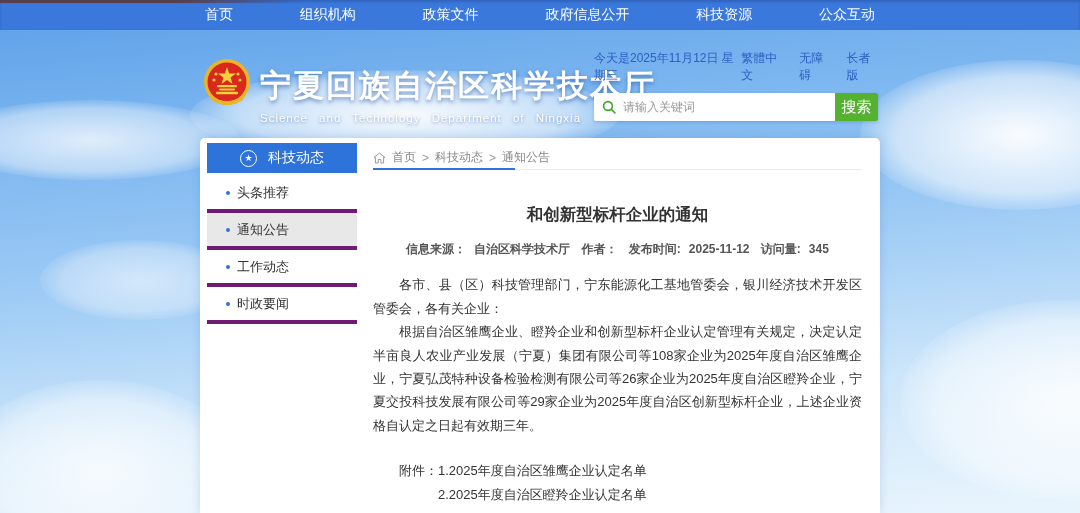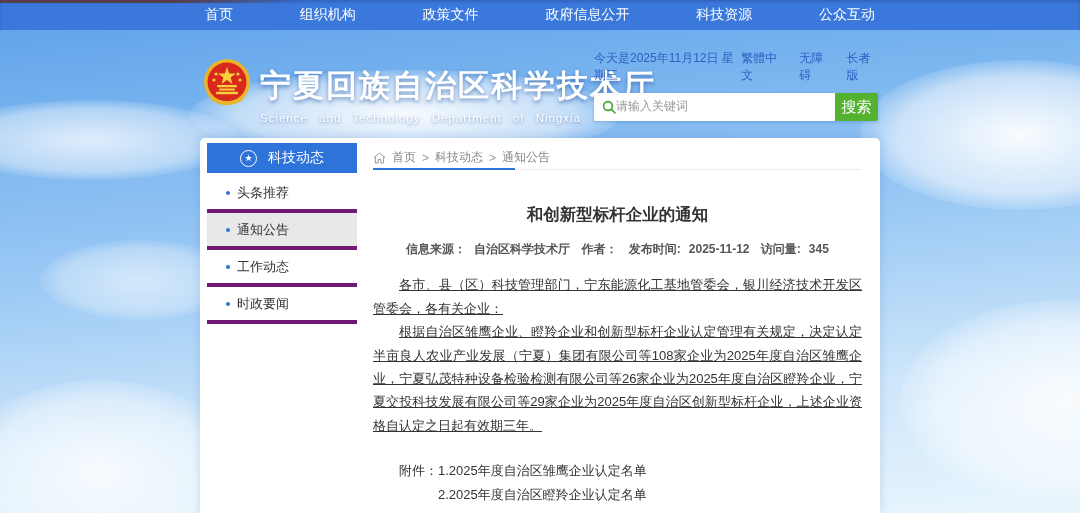--- a/index.html
+++ b/index.html
@@ -36,22 +36,22 @@
   .site-subtitle { color:#fff; font-size:11.5px; letter-spacing:1px; word-spacing:7px; margin-top:5px;
     text-shadow:0 1px 3px rgba(25,70,150,.5); white-space:nowrap; }
 
   .header-right { position:absolute; left:594px; top:50px; width:284px; z-index:5; }
   .util-row { display:flex; justify-content:space-between; align-items:center; font-size:12px; color:#2b5fc0; }
   .util-links { display:flex; gap:16px; }
   .util-links a { color:#2b5fc0; text-decoration:none; cursor:pointer; }
   .search-row { margin-top:9px; display:flex; height:28px; box-shadow:0 1px 3px rgba(30,80,150,.25); }
   .search-box { flex:1; background:#fff; display:flex; align-items:center; padding:0 8px; border-radius:2px 0 0 2px; }
   .search-box svg { flex:0 0 14px; }
-  .search-box input { border:none; outline:none; flex:1; margin-left:0; font-size:12px; color:#333;
-    font-family:Liberation Mono, monospace; background:transparent; }
+  .search-box input { border:none; outline:none; flex:1; margin-left:7px; font-size:12px; color:#333;
+    font-family:Liberation Serif, serif; background:transparent; }
   .search-box input::placeholder { color:#9a9a9a; }
   .search-btn { width:43px; background:#55b230; color:#fff; font-size:15px; border:none; cursor:pointer;
     border-radius:0 2px 2px 0; font-family:inherit; }
 
   
   .card { position:absolute; left:200px; top:138px; width:680px; height:375px; background:#fff;
     border-radius:5px 5px 0 0; box-shadow:0 0 10px rgba(40,90,160,.18); z-index:6; display:flex; }
 
   
   .sidebar { width:150px; margin:5px 0 0 7px; flex:0 0 150px; }
@@ -69,21 +69,21 @@
   .main { flex:1; padding:8px 18px 0 16px; }
   .breadcrumb { display:flex; align-items:center; gap:6px; font-size:12px; color:#999; height:24px;
     border-bottom:1px solid #ececec; position:relative; }
   .breadcrumb a { color:#888; text-decoration:none; cursor:pointer; }
   .crumb-underline { position:absolute; left:0; bottom:-1px; width:142px; height:2px; background:#2e73da; }
 
   .art-title { margin-top:30px; text-align:center; font-size:16.5px; font-weight:bold; color:#333; line-height:1.72; }
   .art-meta { margin-top:13px; text-align:center; font-size:12px; color:#555; font-weight:bold; }
   .art-meta span { margin:0 4px; }
 
-  .art-body { margin-top:15px; font-size:13px; color:#333; line-height:1.8; text-align:justify;text-decoration:underline; }
+  .art-body { margin-top:15px; font-size:13px; color:#333; line-height:1.8; text-align:justify; }
   .art-body p { text-indent:2em; }
 
   .attachments { margin-top:22px; display:flex; font-size:13px; color:#333; line-height:1.85; padding-left:2em; }
   .attach-label { white-space:nowrap; }
   .attach-list { display:flex; flex-direction:column; }
   .attach-list a { color:#333; text-decoration:none; cursor:pointer; }
 </style>
 </head>
 <body>
 

